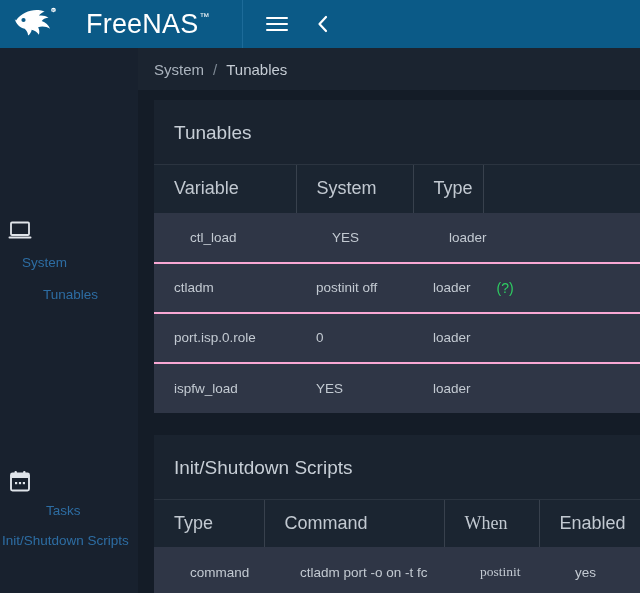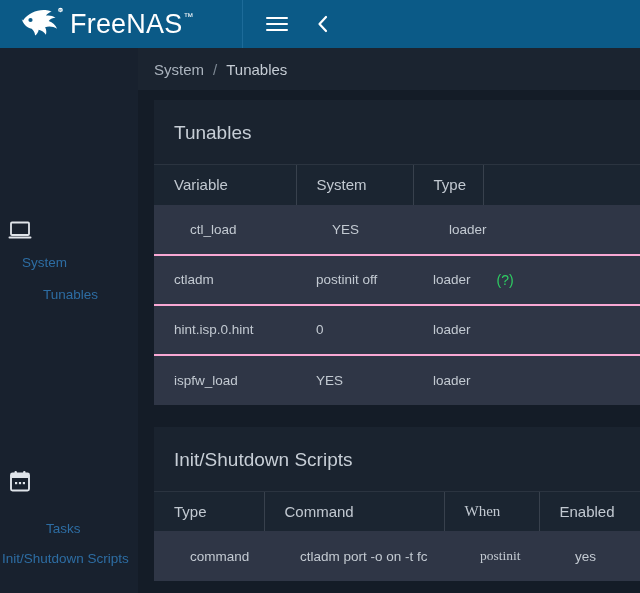--- a/index.html
+++ b/index.html
@@ -11,21 +11,21 @@
   }
   .app { position: relative; width: 640px; height: 593px; overflow: hidden; }
 
   
   .topbar {
     position: absolute; top: 0; left: 0;
     width: 640px; height: 48px;
     background: #0b5a87;
     display: flex; align-items: center;
   }
-  .brand { display: flex; align-items: center; padding-left: 18px; width: 242px; }
+  .brand { display: flex; align-items: center; padding-left: 11px; width: 242px; gap: 23px; }
   .logo-fish { width: 46px; height: 34px; flex: none; }
   .brand-name {
     color: #ffffff; font-size: 27px; letter-spacing: .2px;
     margin-left: 6px; font-weight: 400; white-space: nowrap;
     display: flex; align-items: flex-start;
   }
   .tm { font-size: 10px; line-height: 1; margin-top: 3px; margin-left: 1px; }
   .topbar-sep { width: 1px; height: 48px; background: #1d6b99; }
   .topbar-actions { display: flex; align-items: center; gap: 19px; padding-left: 21px; }
   .icon-btn {
@@ -44,21 +44,21 @@
   .nav-group { position: absolute; width: 138px; }
   .nav-group.g1 { top: 173px; }
   .nav-group.g2 { top: 423px; }
   .nav-icon { display: block; margin-left: 8px; }
   .nav-link {
     display: block; color: #2d6da3; font-size: 13.5px;
     cursor: pointer; white-space: nowrap;
   }
   .nav-link.lvl1 { margin-top: 14px; padding-left: 22px; }
   .nav-link.lvl2 { margin-top: 17px; padding-left: 43px; }
-  .nav-link.tasks { margin-top: 28px; padding-left: 46px; }
+  .nav-link.tasks { margin-top: 10px; padding-left: 46px; }
   .nav-link.wide { margin-top: 15px; padding-left: 2px; }
 
   
   .content {
     position: absolute; top: 48px; left: 138px;
     width: 502px; height: 545px;
     background: #141c27;
   }
   .breadcrumb {
     height: 42px; display: flex; align-items: center;
@@ -73,22 +73,22 @@
     background: #1a232f; margin-left: 16px; width: 560px;
   }
   .card.first { margin-top: 10px; }
   .card.second { margin-top: 22px; }
   .card-title {
     color: #c7ced6; font-size: 19px; font-weight: 400;
     padding: 22px 0 20px 20px;
   }
   table { width: 100%; border-collapse: collapse; table-layout: fixed; }
   thead th {
-    background: #1b2531; color: #c2c9d1; font-size: 15px; font-weight: 400;
-    text-align: left; height: 40px; padding-left: 20px;
+    background: #1b2531; color: #c2c9d1; font-size: 18px; font-weight: 400;
+    text-align: left; height: 48px; padding-left: 20px;
     border-top: 1px solid #2b3440;
     border-left: 1px solid #38414d;
   }
   thead th:first-child { border-left: none; }
   tbody td {
     background: #2f3646; color: #c3cad2; font-size: 13.5px;
     height: 50px; padding-left: 20px;
     border-top: 2px solid #f9a8d4;
   }
   tbody tr:first-child td { border-top: none; padding-left: 36px; }
@@ -198,21 +198,21 @@
             <td>ctladm</td>
             <td>postinit off</td>
             <td class="type-cell" colspan="2">
               <span class="type-inner">
                 <span>loader</span>
                 <span class="flag">(?)</span>
               </span>
             </td>
           </tr>
           <tr>
-            <td>hint.isp.0.hint</td>
+            <td>port.isp.0.role</td>
             <td>0</td>
             <td class="type-cell" colspan="2">
               <span class="type-inner">
                 <span>loader</span>
                 <span class="flag"></span>
               </span>
             </td>
           </tr>
           <tr>
             <td>ispfw_load</td>

